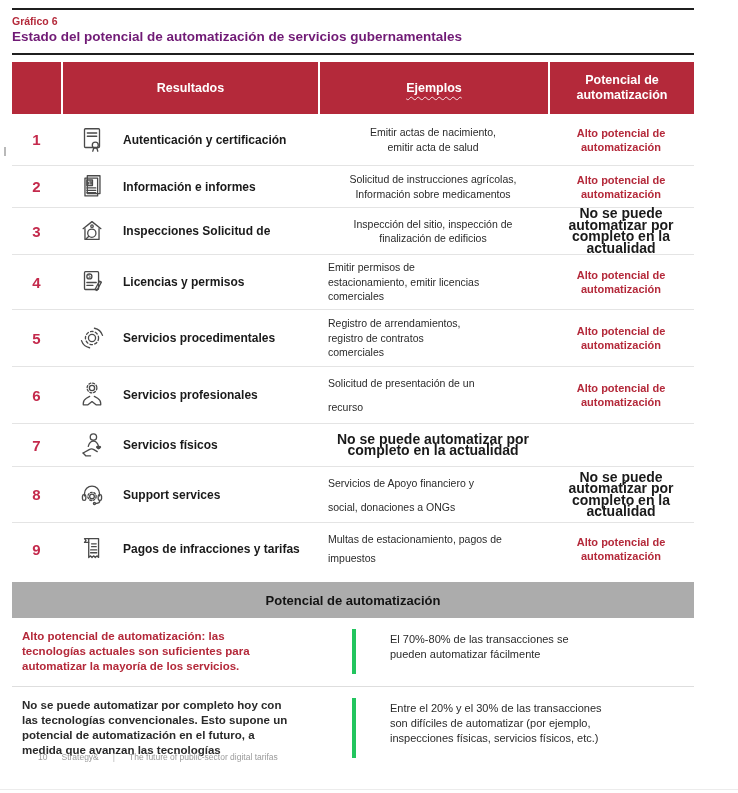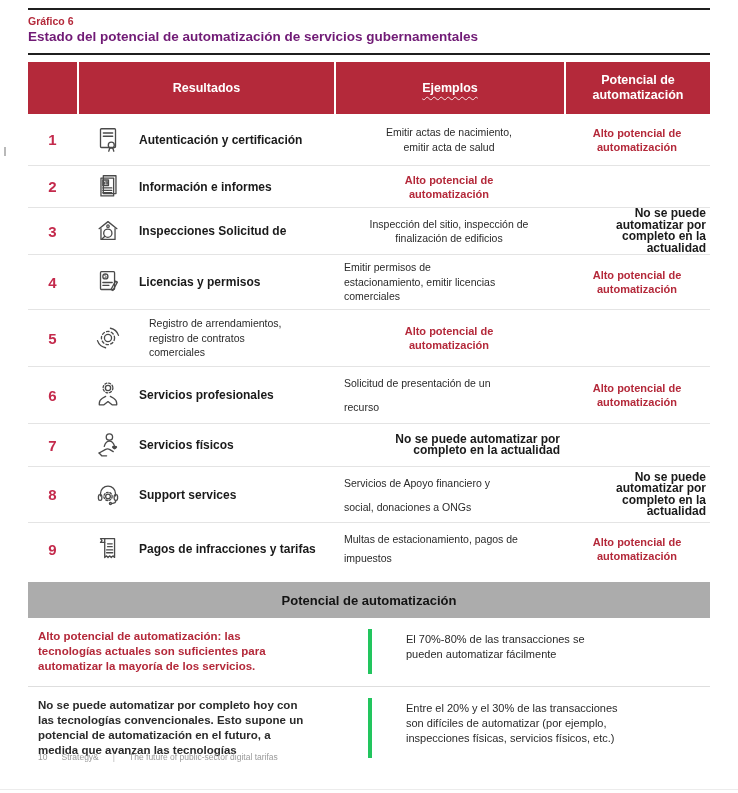--- a/index.html
+++ b/index.html
@@ -4,21 +4,21 @@
 <style>
   * { margin: 0; padding: 0; box-sizing: border-box; }
   html, body { background: #ffffff; }
   body {
     width: 738px; height: 793px;
     font-family: "Liberation Sans", sans-serif;
     color: #1c1c1c;
     position: relative;
     overflow: hidden;
   }
-  .content { position: absolute; left: 28px; top: 0; width: 682px; }
+  .content { position: absolute; left: 12px; top: 0; width: 682px; }
 
   .rule { height: 2px; background: #1f1f1f; }
   .rule-top { margin-top: 8px; }
   .rule-under-title { margin-top: 9px; }
 
   .figure-label {
     margin-top: 5px;
     color: #b4293a; font-weight: bold; font-size: 10.5px;
   }
   .page-title {
@@ -63,21 +63,21 @@
   .cell-result { font-weight: bold; font-size: 12px; color: #1a1a1a; line-height: 14px; }
   .cell-example {
     font-size: 10.5px; color: #2a2a2a; line-height: 14.5px;
     white-space: pre-line; padding: 0 10px;
   }
   .ex-center { text-align: center; }
   .ex-spaced { line-height: 24px; }
   .ex-spaced2 { line-height: 19px; }
   .cell-potential { text-align: center; white-space: pre-line; padding: 0 4px; }
   .pot-high { color: #b4293a; font-weight: bold; font-size: 11px; line-height: 14px; }
-  .pot-limited { color: #1a1a1a; font-weight: bold; font-size: 12px; line-height: 11.5px; text-align: right; }
+  .pot-limited { color: #1a1a1a; font-weight: bold; font-size: 14px; line-height: 11.5px; }
 
   .r1 { min-height: 52px; } .r2 { min-height: 42px; } .r3 { min-height: 42px; }
   .r4 { min-height: 55px; } .r5 { min-height: 57px; } .r6 { min-height: 57px; }
   .r7 { min-height: 43px; } .r8 { min-height: 56px; } .r9 { min-height: 52px; }
 
   
   .legend-bar {
     margin-top: 7px; height: 36px; background: #acacac;
     display: flex; align-items: center; justify-content: center;
     font-weight: bold; font-size: 13px; color: #141414;
@@ -164,20 +164,22 @@
           <rect x="11" y="4" width="13.5" height="19"></rect>
           <rect x="8.5" y="6.5" width="13.5" height="19"></rect>
           <rect x="10.5" y="8.5" width="6" height="6"></rect>
           <path d="M12 13 v-2.2 M14 13 v-3.3 M15.8 13 v-2.7"></path>
           <line x1="10.5" y1="17" x2="20" y2="17"></line>
           <line x1="10.5" y1="19.5" x2="20" y2="19.5"></line>
           <line x1="10.5" y1="22" x2="20" y2="22"></line>
         </svg>
       </div>
       <div class="cell-result">Información e informes</div>
+      <div class="cell-example ex-center">Solicitud de instrucciones agrícolas,
+Información sobre medicamentos</div>
       <div class="cell-potential pot-high">Alto potencial de
 automatización</div>
     </div>
 
     <div class="trow r3">
       <div class="cell-num">3</div>
       <div class="cell-icon">
         <svg width="30" height="30" viewBox="0 0 32 32" fill="none" stroke="#4a4a4a" stroke-width="1.4" stroke-linecap="round" stroke-linejoin="round">
           <path d="M6.5 13.5 L16 6 l9.5 7.5"></path>
           <path d="M8.5 13.5 v11.5 h15 V13.5"></path>
@@ -216,20 +218,21 @@
     <div class="trow r5">
       <div class="cell-num">5</div>
       <div class="cell-icon">
         <svg width="30" height="30" viewBox="0 0 32 32" fill="none" stroke="#4a4a4a" stroke-width="1.4" stroke-linecap="round" stroke-linejoin="round">
           <circle cx="16" cy="16" r="3.8"></circle>
           <circle cx="16" cy="16" r="7" stroke-dasharray="2.7 2.5"></circle>
           <path d="M27.2 13.2 a11.5 11.5 0 0 0 -8.6 -7.6"></path>
           <path d="M4.8 18.8 a11.5 11.5 0 0 0 8.6 7.6"></path>
         </svg>
       </div>
+      <div class="cell-result">Servicios procedimentales</div>
       <div class="cell-example">Registro de arrendamientos,
 registro de contratos
 comerciales</div>
       <div class="cell-potential pot-high">Alto potencial de
 automatización</div>
     </div>
 
     <div class="trow r6">
       <div class="cell-num">6</div>
       <div class="cell-icon">

